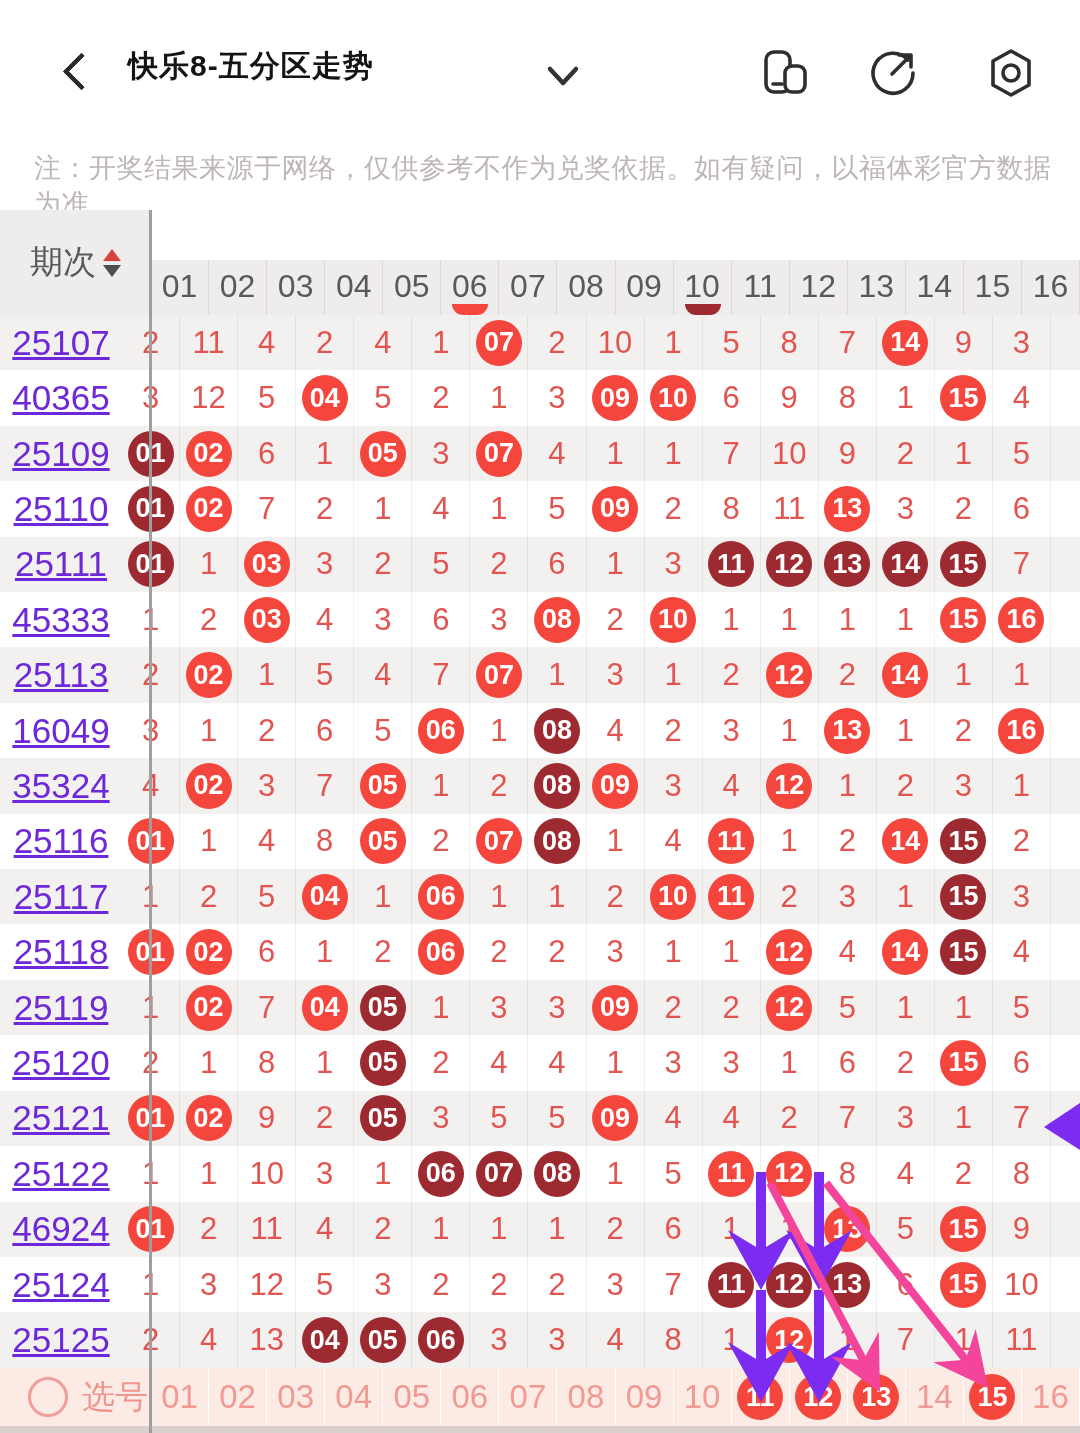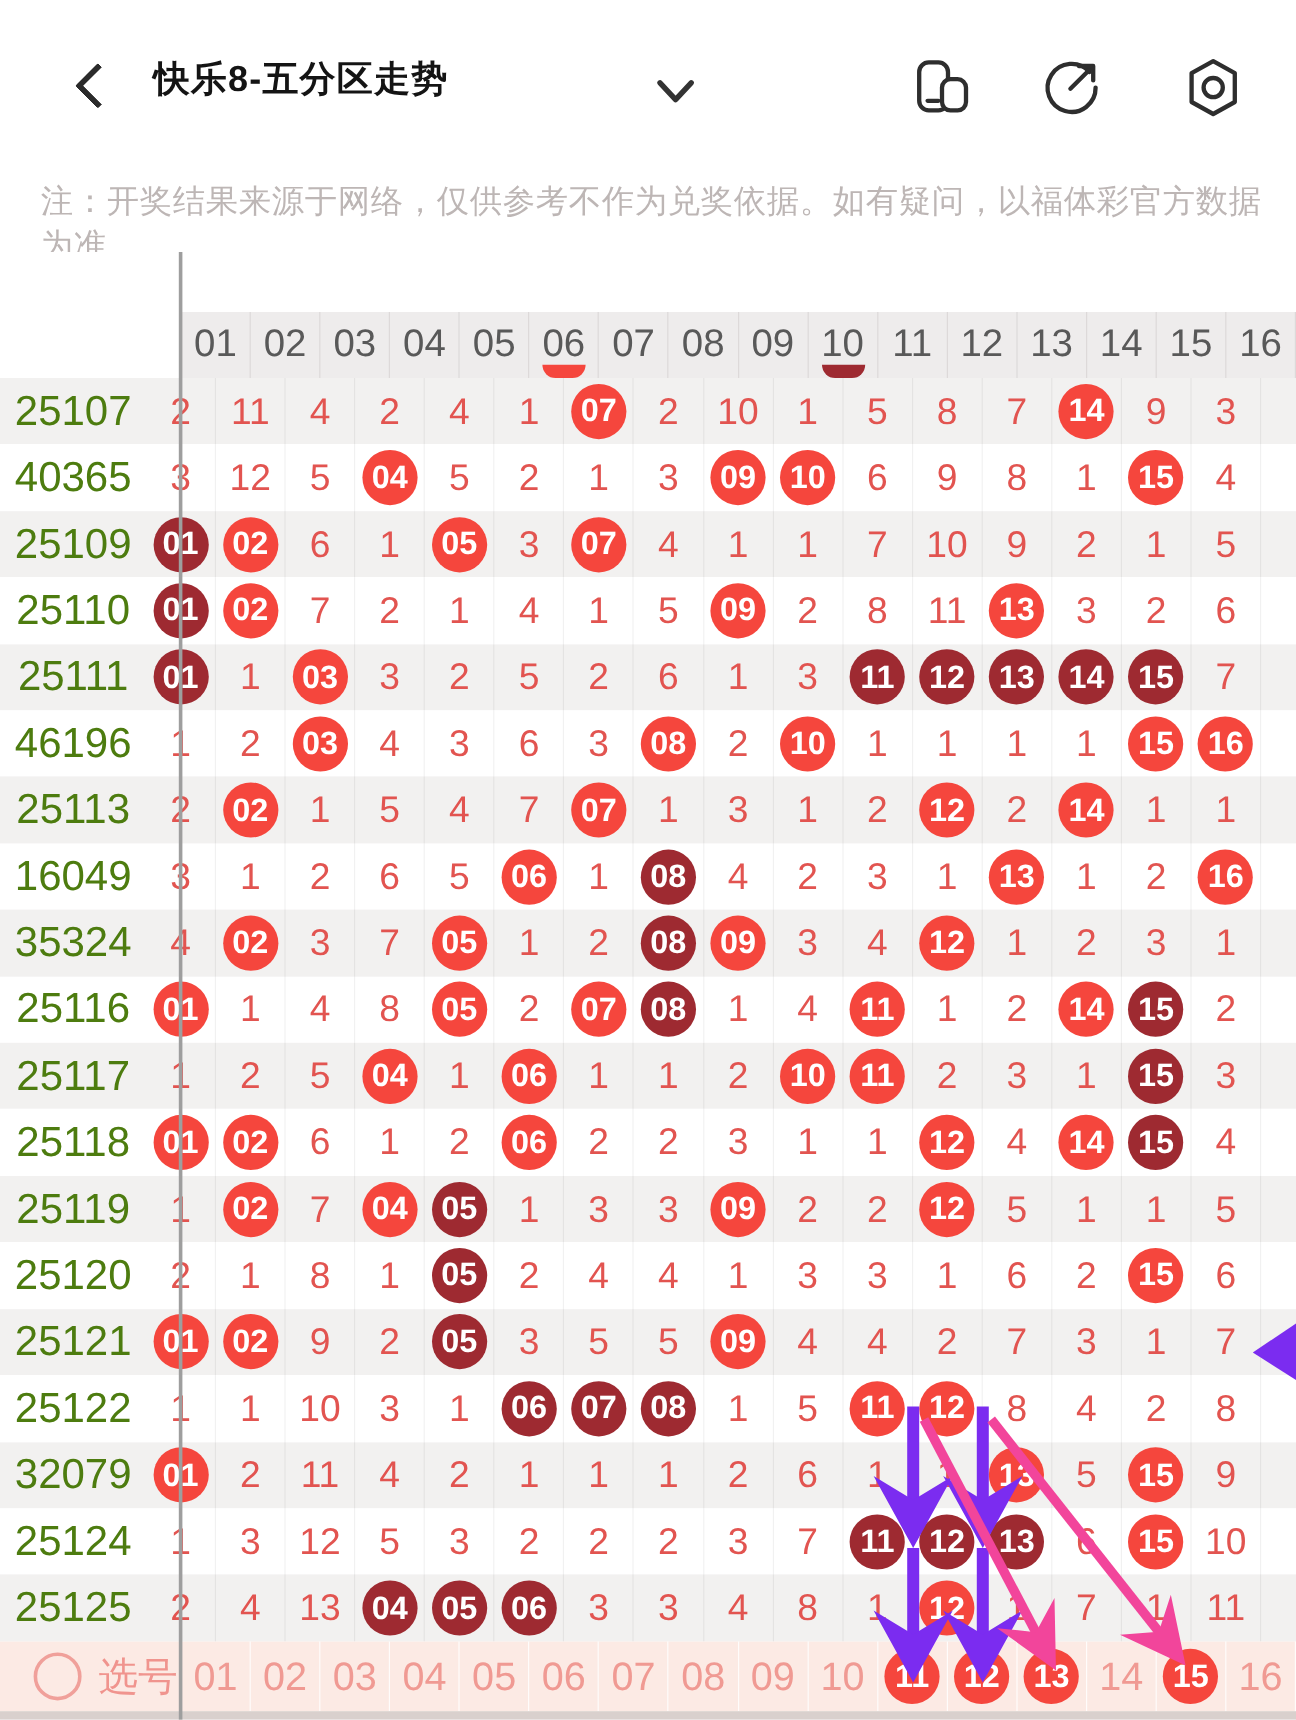--- a/index.html
+++ b/index.html
@@ -26,21 +26,21 @@
     display:flex;align-items:center;justify-content:center;border-bottom:1px solid #dcdada;box-sizing:border-box;}
   #zone-row span{font-size:33px;color:#4c4c4c;text-decoration:underline;text-decoration-color:#8f8f8f;
     text-decoration-thickness:2px;text-underline-offset:7px;}
   #col-headers{position:absolute;left:151px;top:50px;width:929px;height:55px;display:flex;background:#eeecec;}
   .col-h{width:58.0625px;box-sizing:border-box;text-align:center;line-height:53px;font-size:32px;color:#595959;
     border-right:1px solid #ddd9d9;flex:none;}
   .parc{position:absolute;height:11px;width:36px;border-radius:0 0 18px 18px;top:94px;}
   #rows{position:absolute;left:0;top:105px;width:1080px;}
   .trow{display:flex;height:55.42px;align-items:center;}
   .trow.odd{background:#f2f1f0;} .trow.even{background:#ffffff;}
-  .pcell{width:122px;flex:none;text-align:center;font-size:35px;color:#4d7c0f;}
+  .pcell{width:122px;flex:none;text-align:center;font-size:35px;color:#6d28d9;text-decoration:underline;}
   .cell{width:58.0625px;height:100%;flex:none;display:flex;align-items:center;justify-content:center;
     font-size:31px;color:#e25450;border-right:1px solid rgba(0,0,0,0.055);box-sizing:border-box;}
   .circ{width:46px;height:46px;border-radius:50%;color:#fff;font-size:27px;font-weight:600;
     display:flex;align-items:center;justify-content:center;flex:none;}
   
   #select-row{position:absolute;left:0;top:1158px;width:1080px;height:58px;background:#fceae4;display:flex;align-items:center;}
   #sel-label-box{width:151px;flex:none;display:flex;align-items:center;}
   #sel-radio{width:34px;height:34px;border:3px solid #f0a09a;border-radius:50%;margin-left:28px;flex:none;cursor:pointer;}
   #sel-label{margin-left:14px;font-size:33px;color:#f0948e;}
   .scell{width:58.0625px;height:100%;flex:none;display:flex;align-items:center;justify-content:center;
@@ -81,20 +81,27 @@
     <svg class="iconsvg" viewBox="0 0 54 54">
       <path d="M27 5 L45 15 L45 39 L27 49 L9 39 L9 15 Z" fill="none" stroke="#2e2e2e" stroke-width="3.6" stroke-linejoin="round"></path>
       <circle cx="27" cy="27" r="8" fill="none" stroke="#2e2e2e" stroke-width="3.6"></circle>
     </svg>
   </div>
 </div>
 
 <div id="notice">注：开奖结果来源于网络，仅供参考不作为兑奖依据。如有疑问，以福体彩官方数据为准。</div>
 
 <div id="ltable">
+  <div id="period-header">
+    <span>期次</span>
+    <span id="sortbox">
+        <span class="tri-up"></span>
+        <span class="tri-down"></span>
+      </span>
+  </div>
   <div id="col-headers">
       <div class="col-h">01</div>
       <div class="col-h">02</div>
       <div class="col-h">03</div>
       <div class="col-h">04</div>
       <div class="col-h">05</div>
       <div class="col-h">06</div>
       <div class="col-h">07</div>
       <div class="col-h">08</div>
       <div class="col-h">09</div>
@@ -242,21 +249,21 @@
         </div>
         <div class="cell">
           <span class="circ" style="background: rgb(158, 42, 49);">14</span>
         </div>
         <div class="cell">
           <span class="circ" style="background: rgb(158, 42, 49);">15</span>
         </div>
         <div class="cell">7</div>
       </div>
       <div class="trow even">
-        <span class="pcell">46196</span>
+        <span class="pcell">45333</span>
         <div class="cell">1</div>
         <div class="cell">2</div>
         <div class="cell">
           <span class="circ" style="background: rgb(245, 70, 61);">03</span>
         </div>
         <div class="cell">4</div>
         <div class="cell">3</div>
         <div class="cell">6</div>
         <div class="cell">3</div>
         <div class="cell">
@@ -555,21 +562,21 @@
         </div>
         <div class="cell">
           <span class="circ" style="background: rgb(245, 70, 61);">12</span>
         </div>
         <div class="cell">8</div>
         <div class="cell">4</div>
         <div class="cell">2</div>
         <div class="cell">8</div>
       </div>
       <div class="trow odd">
-        <span class="pcell">32079</span>
+        <span class="pcell">46924</span>
         <div class="cell">
           <span class="circ" style="background: rgb(245, 70, 61);">01</span>
         </div>
         <div class="cell">2</div>
         <div class="cell">11</div>
         <div class="cell">4</div>
         <div class="cell">2</div>
         <div class="cell">1</div>
         <div class="cell">1</div>
         <div class="cell">1</div>

